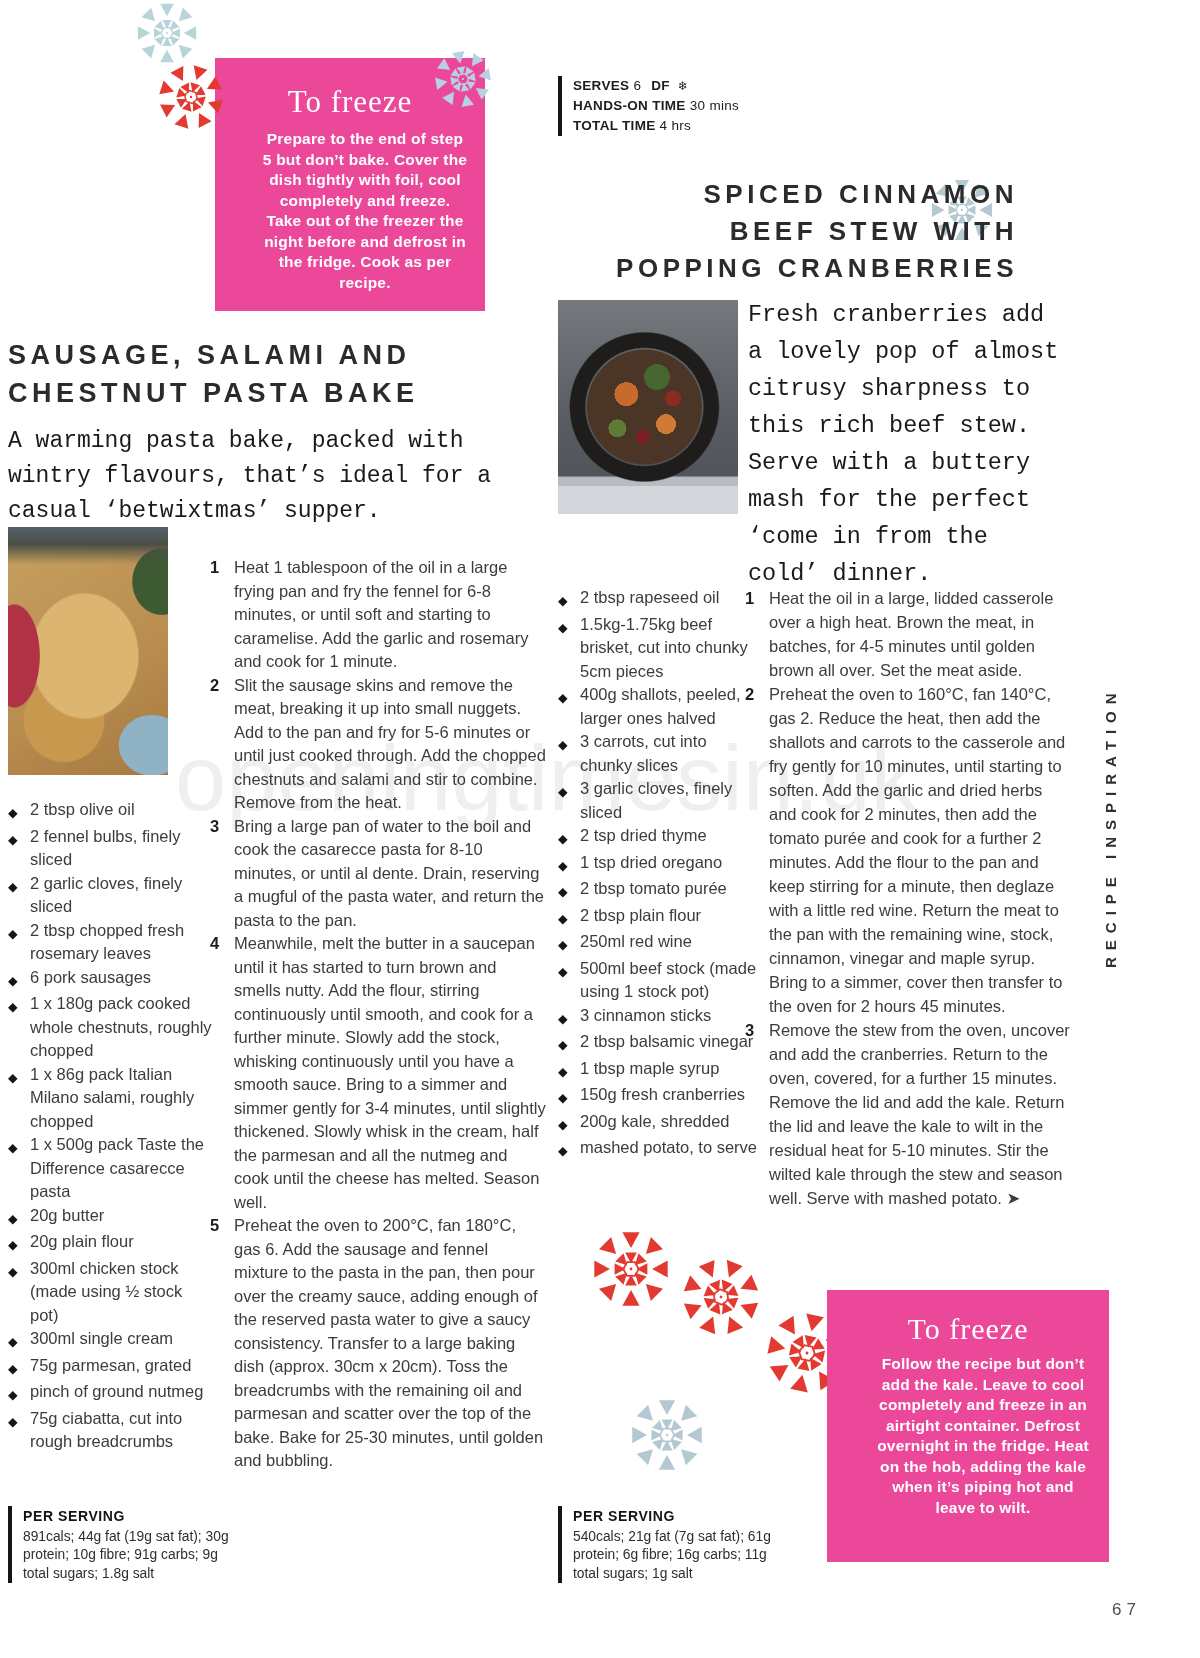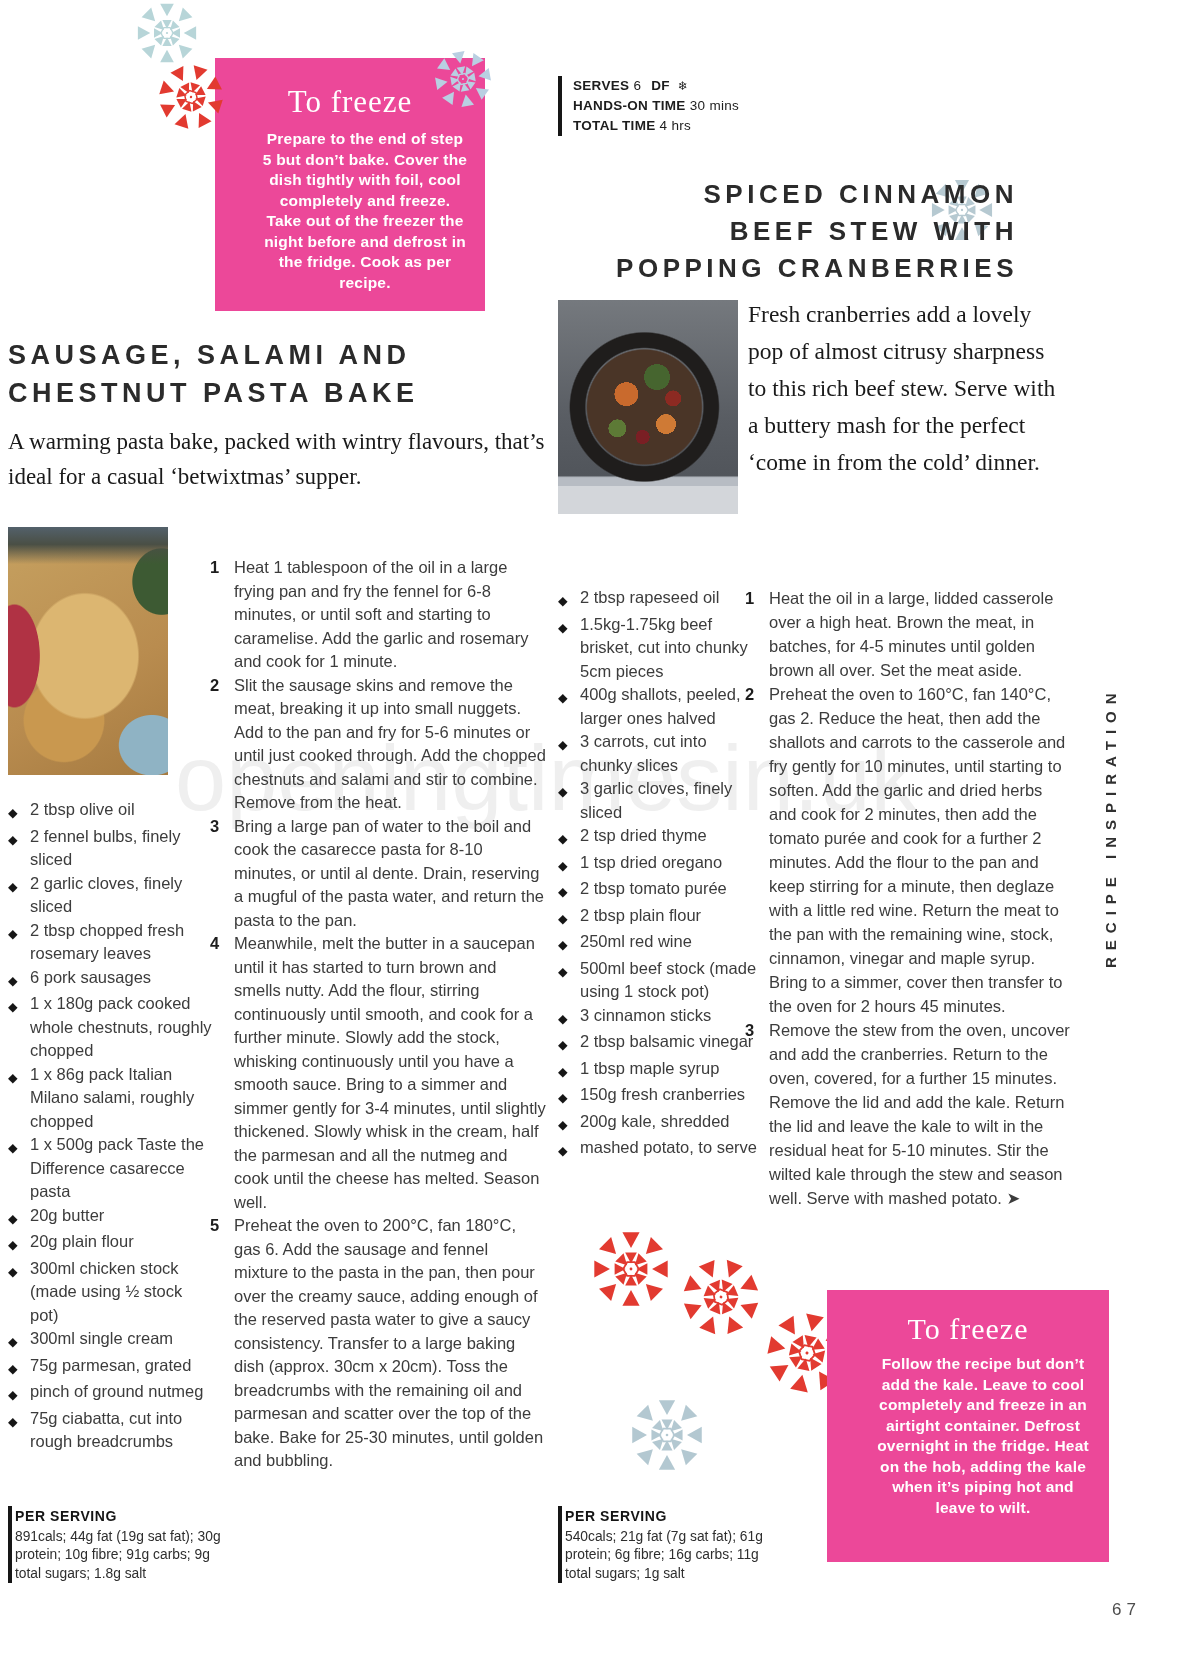--- a/index.html
+++ b/index.html
@@ -16,21 +16,21 @@
   .meta-line .lbl{font-weight:700;}
   .meta-line .flag{font-weight:700;margin-left:6px;}
   .meta-line .flakechar{font-family:"DejaVu Sans",sans-serif;font-size:12px;margin-left:4px;}
 
   
   .rtitle{font-weight:700;color:#2b2b2b;letter-spacing:4.5px;}
   .rtitle-left{font-size:27px;line-height:38px;}
   .rtitle-right{font-size:26px;line-height:37px;text-align:right;}
 
   
-  .intro{font-family:Liberation Serif, serif;color:#1a1a1a;}
+  .intro{font-family:Liberation Mono, monospace;color:#1a1a1a;}
   .intro-left{font-size:23px;line-height:35px;}
   .intro-right{font-size:23.5px;line-height:37px;}
 
   
   .freeze{background:#ec4899;color:#fff;text-align:center;box-sizing:border-box;}
   .fz-title{font-family:"Liberation Serif",serif;font-weight:400;letter-spacing:1px;}
   .fz-title-top{font-size:31px;margin-bottom:9px;}
   .fz-title-bottom{font-size:30px;margin-bottom:8px;}
   .fz-body{font-weight:700;font-size:15.5px;line-height:20.5px;letter-spacing:.2px;margin-left:30px;}
 
@@ -39,21 +39,21 @@
   .ing .bullet{flex:none;width:22px;font-size:12.5px;color:#161616;
                font-family:"DejaVu Sans",sans-serif;padding-top:3px;}
 
   
   .step{display:flex;color:#3c3c3c;}
   .steps-left .step{font-size:16.5px;line-height:23.5px;}
   .steps-right .step{font-size:16.5px;line-height:24px;}
   .step .num{flex:none;width:24px;font-weight:700;color:#1d1d1d;}
 
   
-  .per{border-left:4px solid #161616;padding-left:3px;}
+  .per{border-left:4px solid #161616;padding-left:11px;}
   .per-label{font-weight:700;font-size:14px;letter-spacing:.6px;color:#141414;line-height:20px;}
   .per-text{font-size:13.8px;line-height:18.3px;color:#2e2e2e;margin-top:2px;}
 
   
   .photo{background-color:#b98c4f;}
   .photo-pasta{
     background-image:
       linear-gradient(180deg,#53616b 0%,#4a4f45 7%,rgba(0,0,0,0) 15%),
       radial-gradient(ellipse 26% 34% at 4% 52%,#b03244 0 60%,rgba(176,50,68,0) 62%),
       radial-gradient(ellipse 30% 22% at 96% 22%,#3d5a33 0 60%,rgba(0,0,0,0) 62%),

